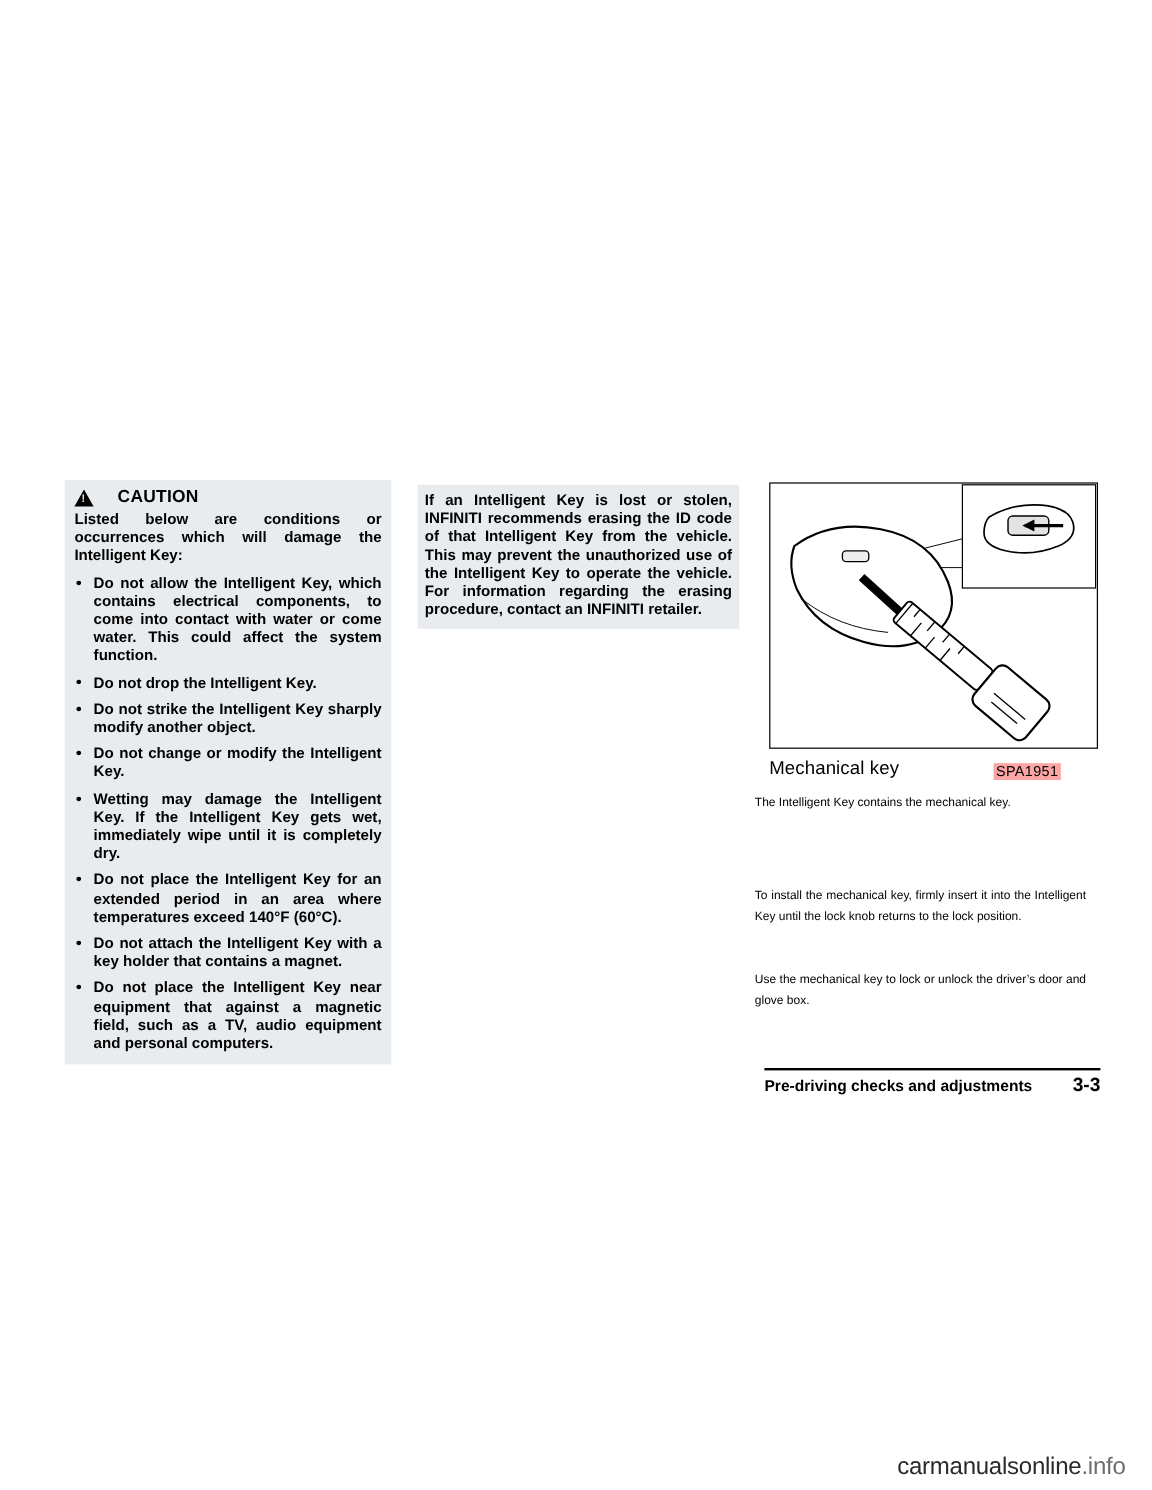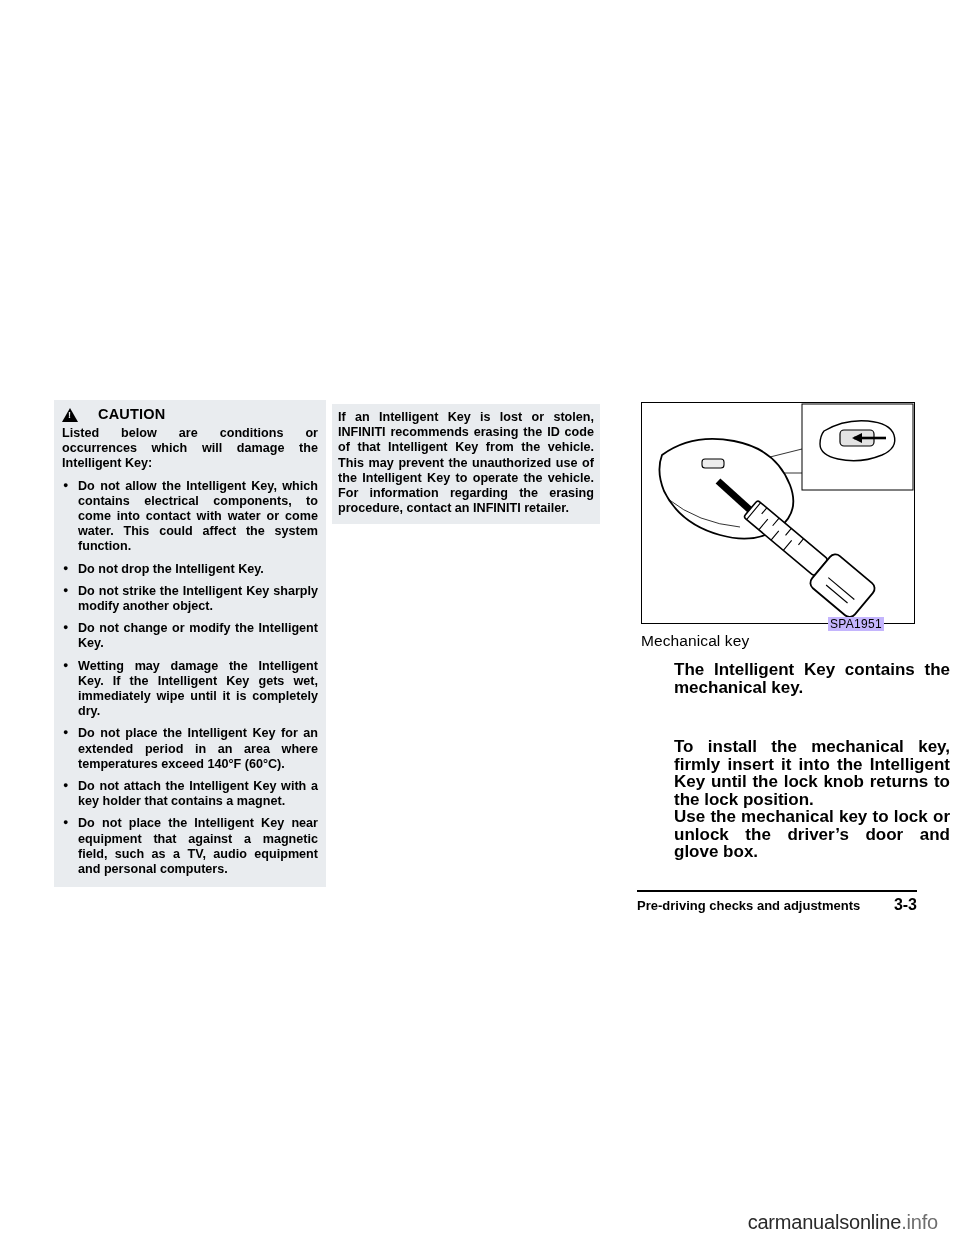--- a/index.html
+++ b/index.html
@@ -89,21 +89,21 @@
     content: "\25CF";
     position: absolute;
     left: 1px;
     top: -1px;
     font-size: 9px;
   }
 
   
   .mid-box {
     position: absolute;
-    left: 332px;
+    left: 348px;
     top: 404px;
     width: 268px;
     background: #e9ecef;
     padding: 6px 6px 8px 6px;
     box-sizing: border-box;
   }
   .mid-box p {
     margin: 0;
     font-size: 12.6px;
     font-weight: bold;
@@ -119,43 +119,42 @@
     top: 402px;
     width: 274px;
     height: 222px;
     border: 1px solid #000;
     box-sizing: border-box;
     background: #fff;
   }
   .fig-caption {
     position: absolute;
     left: 828px;
-    top: 617px;
+    top: 636px;
     font-size: 12px;
     letter-spacing: .3px;
-    background: #c4b5fd;
+    background: #fca5a5;
     padding: 0 2px;
   }
 
   .sec-title {
     position: absolute;
     left: 641px;
     top: 632px;
     font-size: 15.5px;
     letter-spacing: .1px;
   }
   .right-text {
     position: absolute;
-    left: 674px;
+    left: 629px;
     width: 276px;
-    font-size: 17px;
+    font-size: 10px;
     line-height: 17.5px;
     text-align: justify;
     text-align-last: left;
-    font-weight: bold;
   }
   #rt0 { top: 661px; }
   #rt1 { top: 686px; }
   #rt2 { top: 738px; }
   #rt3 { top: 808px; }
 
   .footer {
     position: absolute;
     left: 637px;
     top: 880px;

